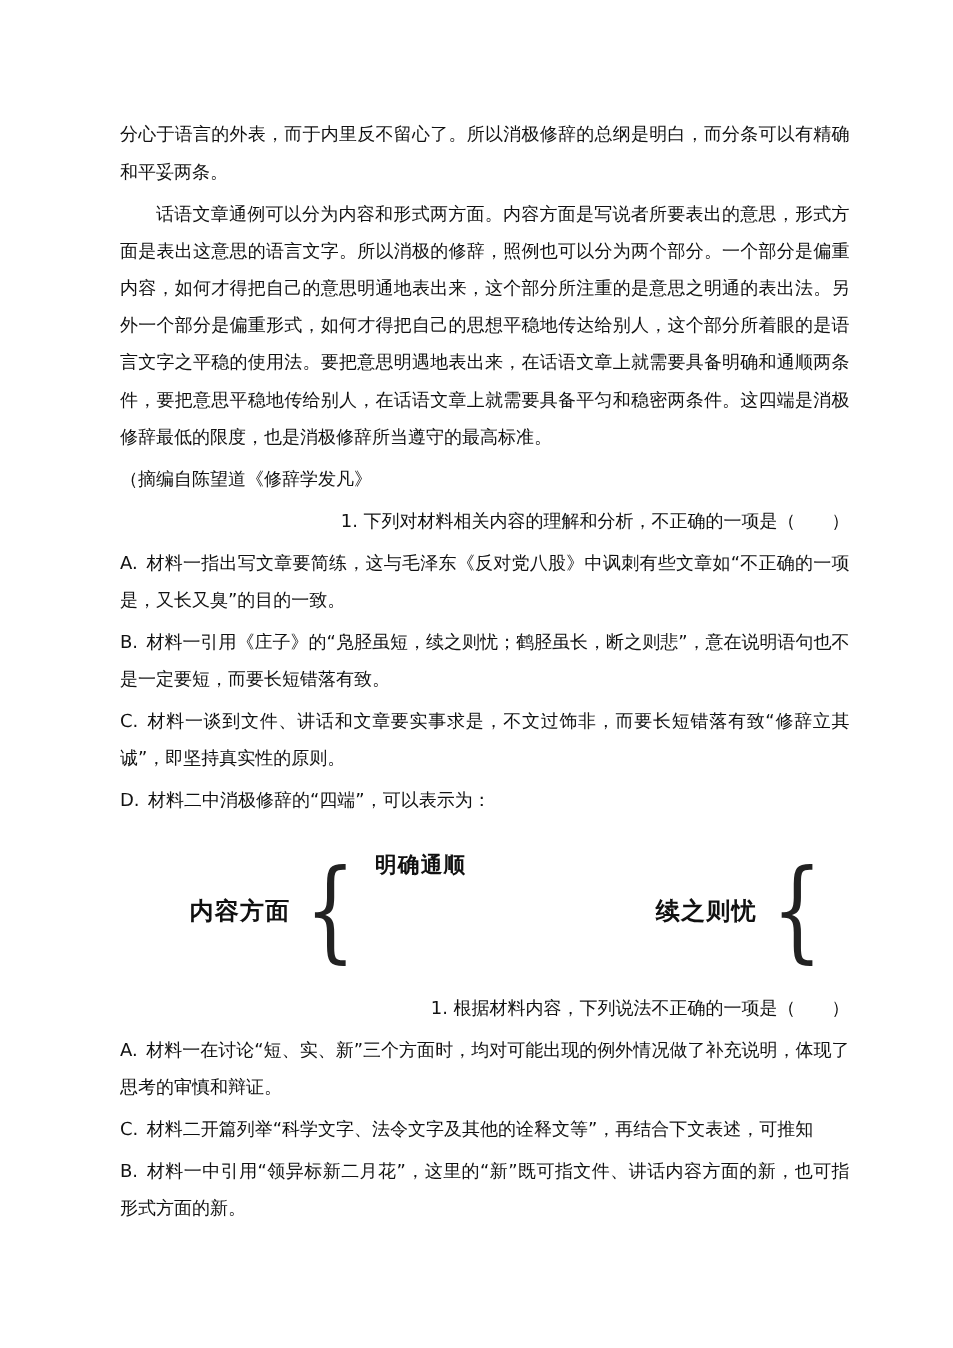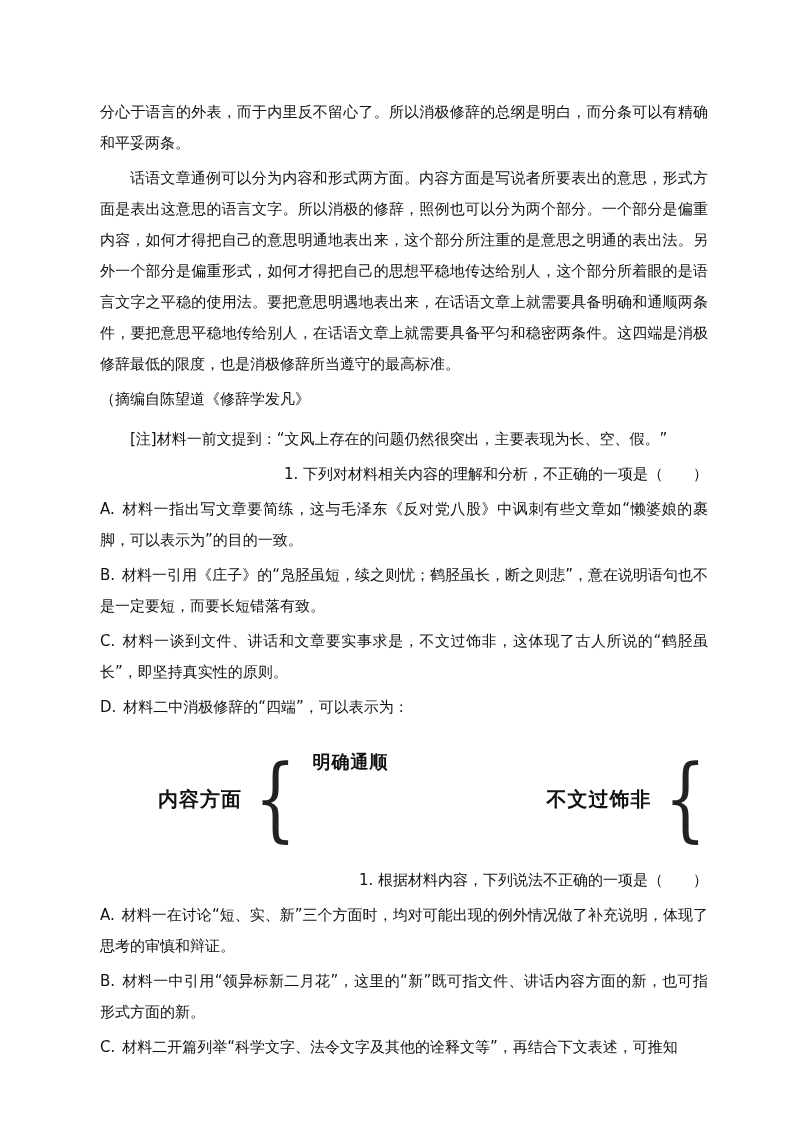--- a/index.html
+++ b/index.html
@@ -82,58 +82,57 @@
 
 <div class="page">
   <div class="content">
 
     <p class="para">分心于语言的外表，而于内里反不留心了。所以消极修辞的总纲是明白，而分条可以有精确和平妥两条。</p>
 
     <p class="para para-indent">话语文章通例可以分为内容和形式两方面。内容方面是写说者所要表出的意思，形式方面是表出这意思的语言文字。所以消极的修辞，照例也可以分为两个部分。一个部分是偏重内容，如何才得把自己的意思明通地表出来，这个部分所注重的是意思之明通的表出法。另外一个部分是偏重形式，如何才得把自己的思想平稳地传达给别人，这个部分所着眼的是语言文字之平稳的使用法。要把意思明遇地表出来，在话语文章上就需要具备明确和通顺两条件，要把意思平稳地传给别人，在话语文章上就需要具备平匀和稳密两条件。这四端是消极修辞最低的限度，也是消极修辞所当遵守的最高标准。</p>
 
     <p class="attribution">（摘编自陈望道《修辞学发凡》</p>
 
-    <p class="note">[注]材料一前文提到：“文风上存在的问题仍然很突出，主要表现为长、空、假。”</p>
 
     <p class="stem">1. 下列对材料相关内容的理解和分析，不正确的一项是（　　）</p>
 
     <p class="option">
-      <span class="opt-label">A.</span><span>材料一指出写文章要简练，这与毛泽东《反对党八股》中讽刺有些文章如“懒婆娘的裹脚，可以表示为”的目的一致。</span>
+      <span class="opt-label">A.</span><span>材料一指出写文章要简练，这与毛泽东《反对党八股》中讽刺有些文章如“不正确的一项是，又长又臭”的目的一致。</span>
     </p>
     <p class="option">
       <span class="opt-label">B.</span><span>材料一引用《庄子》的“凫胫虽短，续之则忧；鹤胫虽长，断之则悲”，意在说明语句也不是一定要短，而要长短错落有致。</span>
     </p>
     <p class="option">
-      <span class="opt-label">C.</span><span>材料一谈到文件、讲话和文章要实事求是，不文过饰非，这体现了古人所说的“鹤胫虽长”，即坚持真实性的原则。</span>
+      <span class="opt-label">C.</span><span>材料一谈到文件、讲话和文章要实事求是，不文过饰非，而要长短错落有致“修辞立其诚”，即坚持真实性的原则。</span>
     </p>
     <p class="option">
       <span class="opt-label">D.</span><span>材料二中消极修辞的“四端”，可以表示为：</span>
     </p>
 
     <div class="diagram-row">
       <div class="brace-group group-left">
         <span class="group-label">内容方面</span>
         <span class="brace">{</span>
         <div class="group-items">
           <span class="group-item">明确</span>
           <span class="group-item">通顺</span>
         </div>
       </div>
       <div class="brace-group group-right">
-        <span class="group-label">不文过饰非</span>
+        <span class="group-label">续之则忧</span>
         <span class="brace">{</span>
       </div>
     </div>
 
     <p class="stem">1. 根据材料内容，下列说法不正确的一项是（　　）</p>
 
     <p class="option">
       <span class="opt-label">A.</span><span>材料一在讨论“短、实、新”三个方面时，均对可能出现的例外情况做了补充说明，体现了思考的审慎和辩证。</span>
     </p>
     <p class="option">
-      <span class="opt-label">B.</span><span>材料一中引用“领异标新二月花”，这里的“新”既可指文件、讲话内容方面的新，也可指形式方面的新。</span>
+      <span class="opt-label">C.</span><span>材料二开篇列举“科学文字、法令文字及其他的诠释文等”，再结合下文表述，可推知</span>
     </p>
     <p class="option">
-      <span class="opt-label">C.</span><span>材料二开篇列举“科学文字、法令文字及其他的诠释文等”，再结合下文表述，可推知</span>
+      <span class="opt-label">B.</span><span>材料一中引用“领异标新二月花”，这里的“新”既可指文件、讲话内容方面的新，也可指形式方面的新。</span>
     </p>
 
   </div>
 </div>
 
 </body></html>

